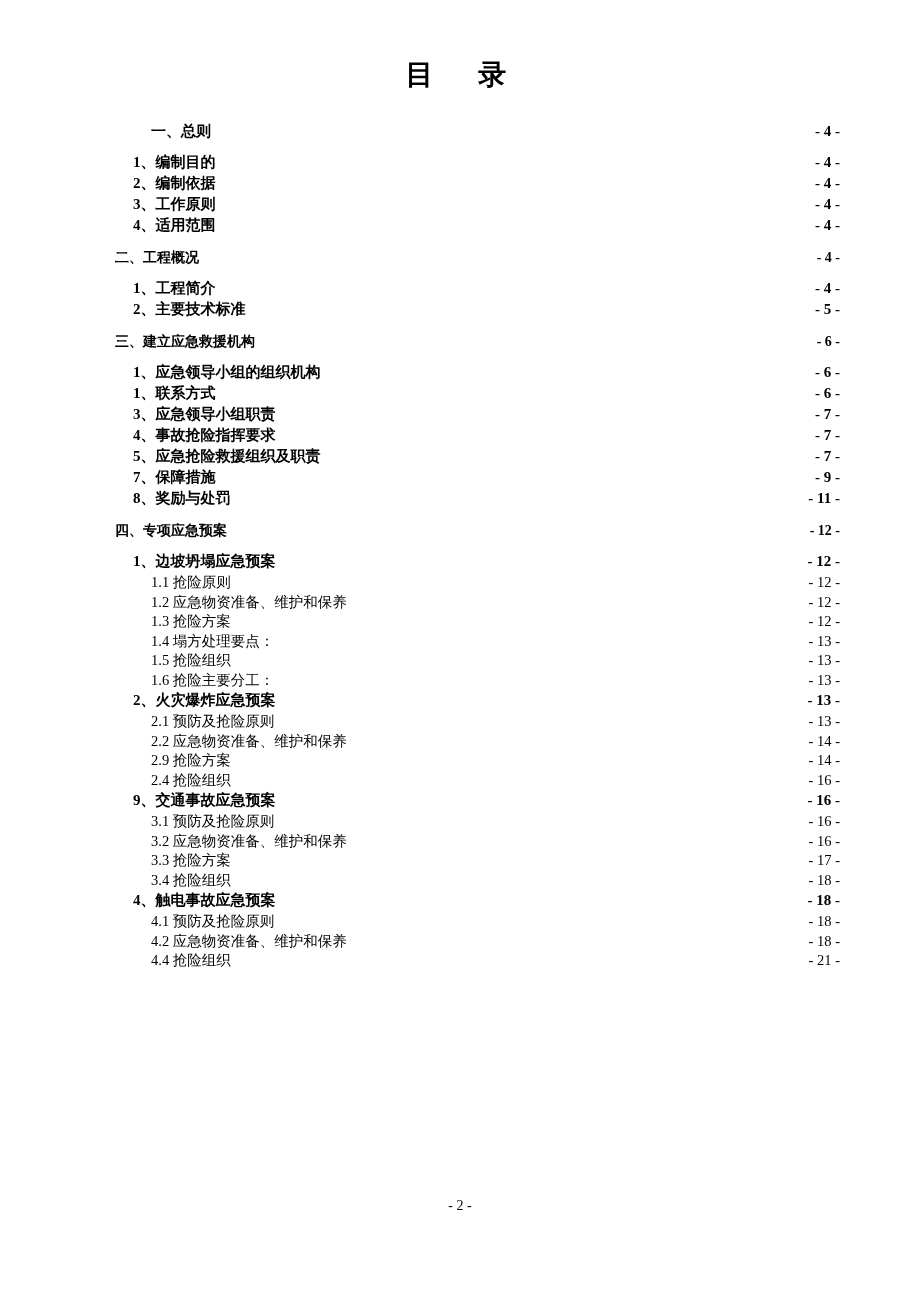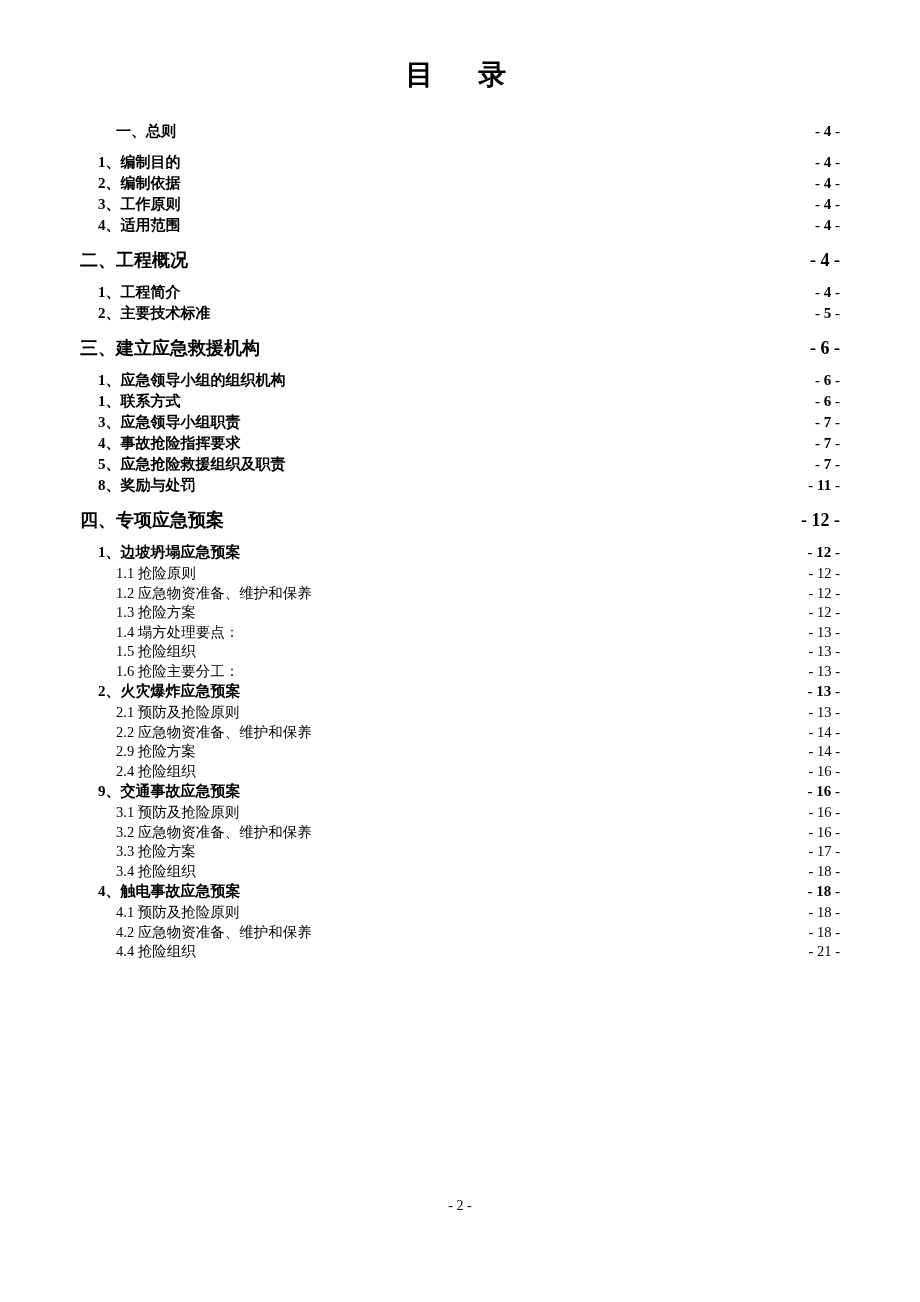--- a/index.html
+++ b/index.html
@@ -20,20 +20,21 @@
     text-align:center;
     font-size:28px;
     font-weight:bold;
     margin-bottom:30px;
     letter-spacing:0.3em;
     font-family:"SimHei","黑体",sans-serif;
   }
   .toc{
     font-size:14.5px;
     line-height:1;
+    margin-left:35px;
   }
   .toc-row{
     display:flex;
     align-items:baseline;
     white-space:nowrap;
     margin:0;
   }
   .toc-label{
     flex:0 0 auto;
   }
@@ -50,21 +51,21 @@
     left:0;
     right:0;
     bottom:0;
   }
   .toc-page{
     flex:0 0 auto;
   }
   
   .lvl-chapter{
     font-weight:bold;
-    font-size:18px;
+    font-size:14px;
     margin-top:18px;
     margin-bottom:16px;
   }
   .lvl-section{
     font-weight:bold;
     font-size:15px;
     padding-left:18px;
     margin-top:6px;
     margin-bottom:6px;
     gap:23px;
@@ -160,20 +161,25 @@
         <span class="toc-label">4、事故抢险指挥要求</span>
         <span class="toc-leader"></span>
         <span class="toc-page">- 7 -</span>
       </div>
       <div class="toc-row lvl-section">
         <span class="toc-label">5、应急抢险救援组织及职责</span>
         <span class="toc-leader"></span>
         <span class="toc-page">- 7 -</span>
       </div>
       <div class="toc-row lvl-section">
+        <span class="toc-label">7、保障措施</span>
+        <span class="toc-leader"></span>
+        <span class="toc-page">- 9 -</span>
+      </div>
+      <div class="toc-row lvl-section">
         <span class="toc-label">8、奖励与处罚</span>
         <span class="toc-leader"></span>
         <span class="toc-page">- 11 -</span>
       </div>
       <div class="toc-row lvl-chapter">
         <span class="toc-label">四、专项应急预案</span>
         <span class="toc-leader"></span>
         <span class="toc-page">- 12 -</span>
       </div>
       <div class="toc-row lvl-section">

